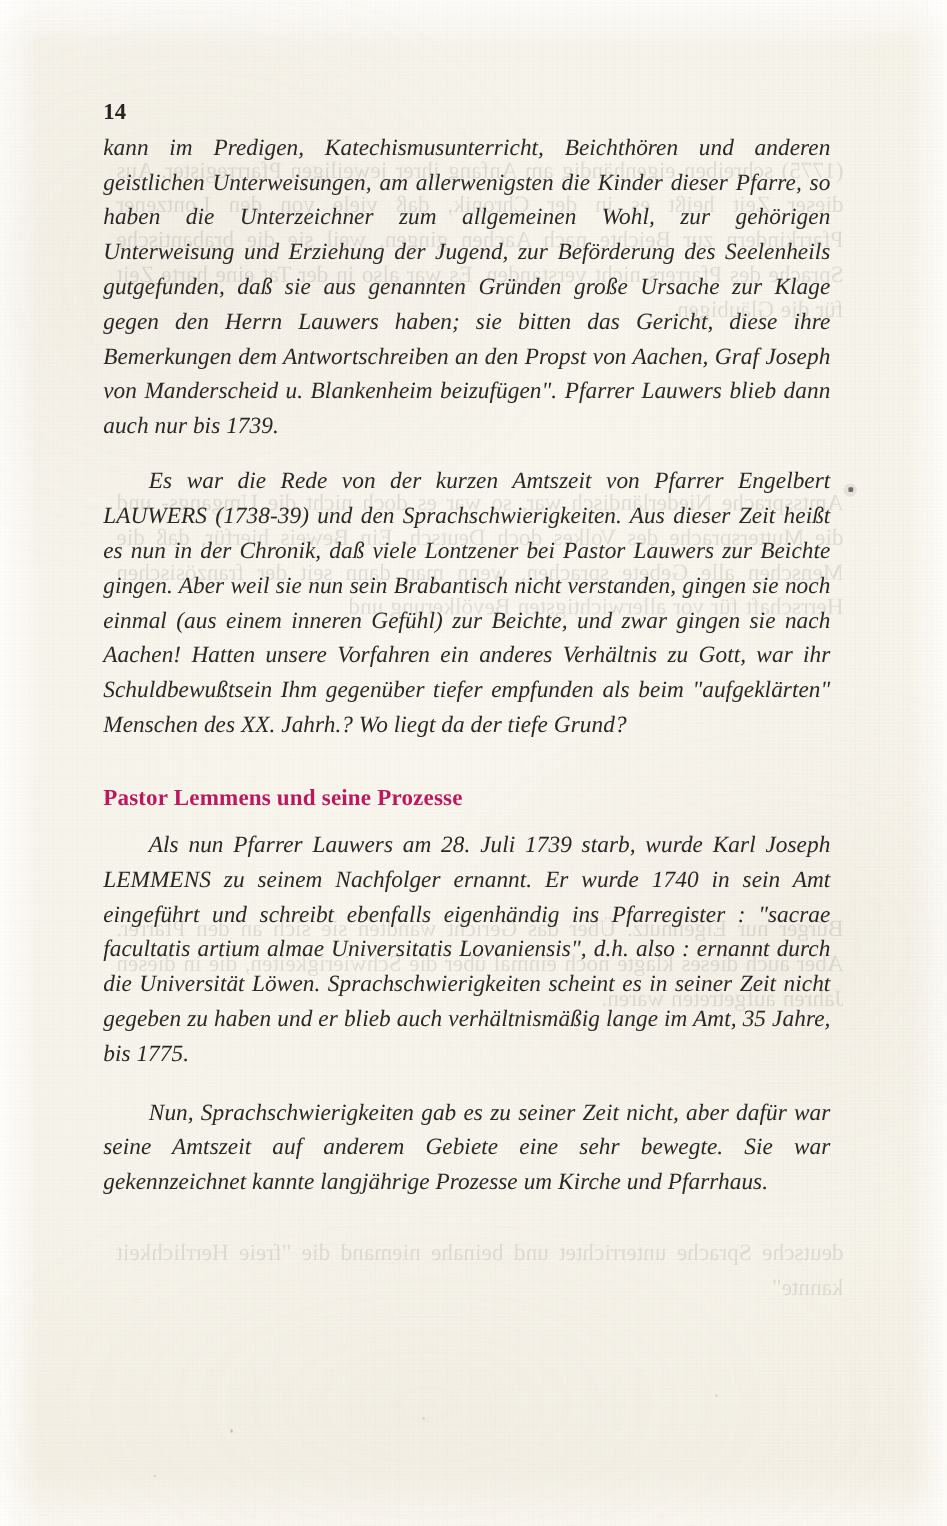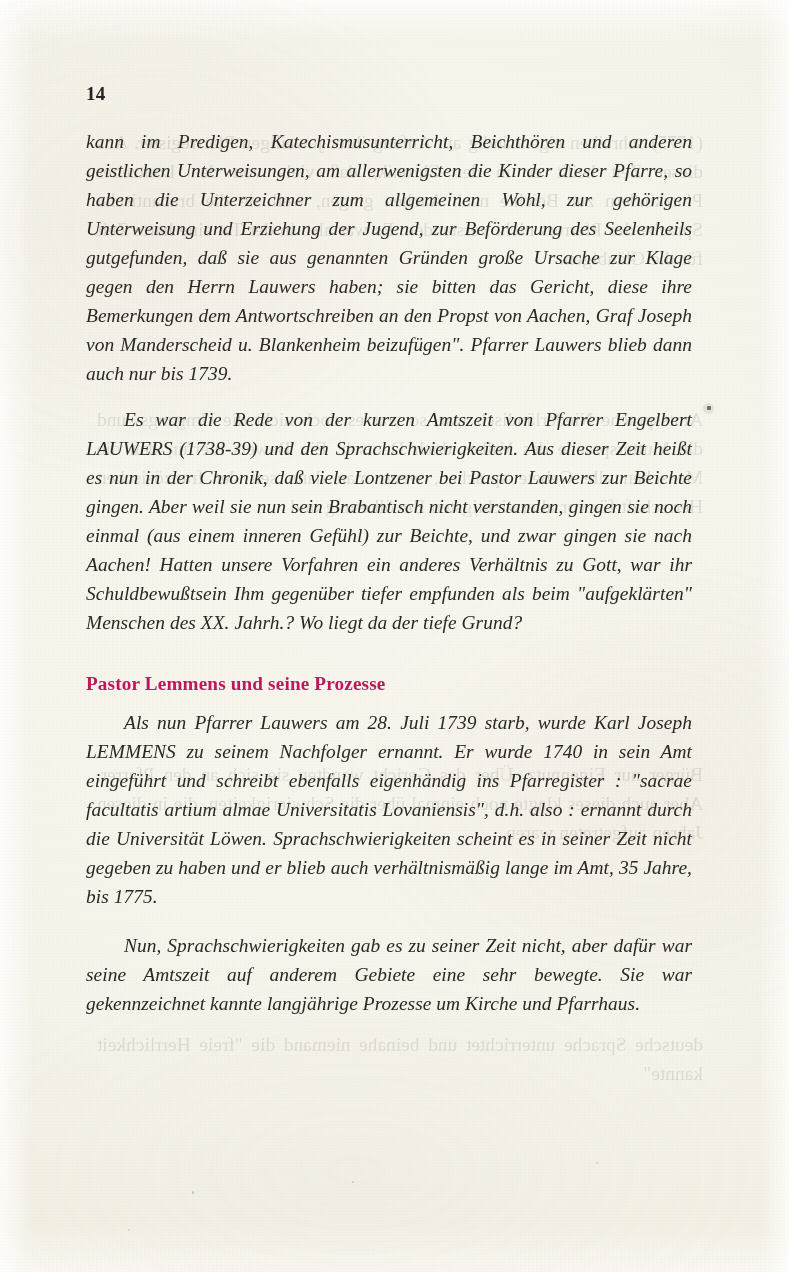--- a/index.html
+++ b/index.html
@@ -94,21 +94,21 @@
     top: 84px;
     width: 606px;
   }
 
   .folio {
     font-size: 19px;
     font-weight: bold;
     color: #262320;
     letter-spacing: .2px;
     line-height: 1;
-    margin: 0 0 24px 0;
+    margin: 0 0 6px 0;
   }
 
   p.body {
     margin: 0;
     font-size: 19.4px;
     line-height: 29px;
     color: #2a2724;
     text-align: justify;
     text-justify: inter-word;
     text-indent: 38px;

